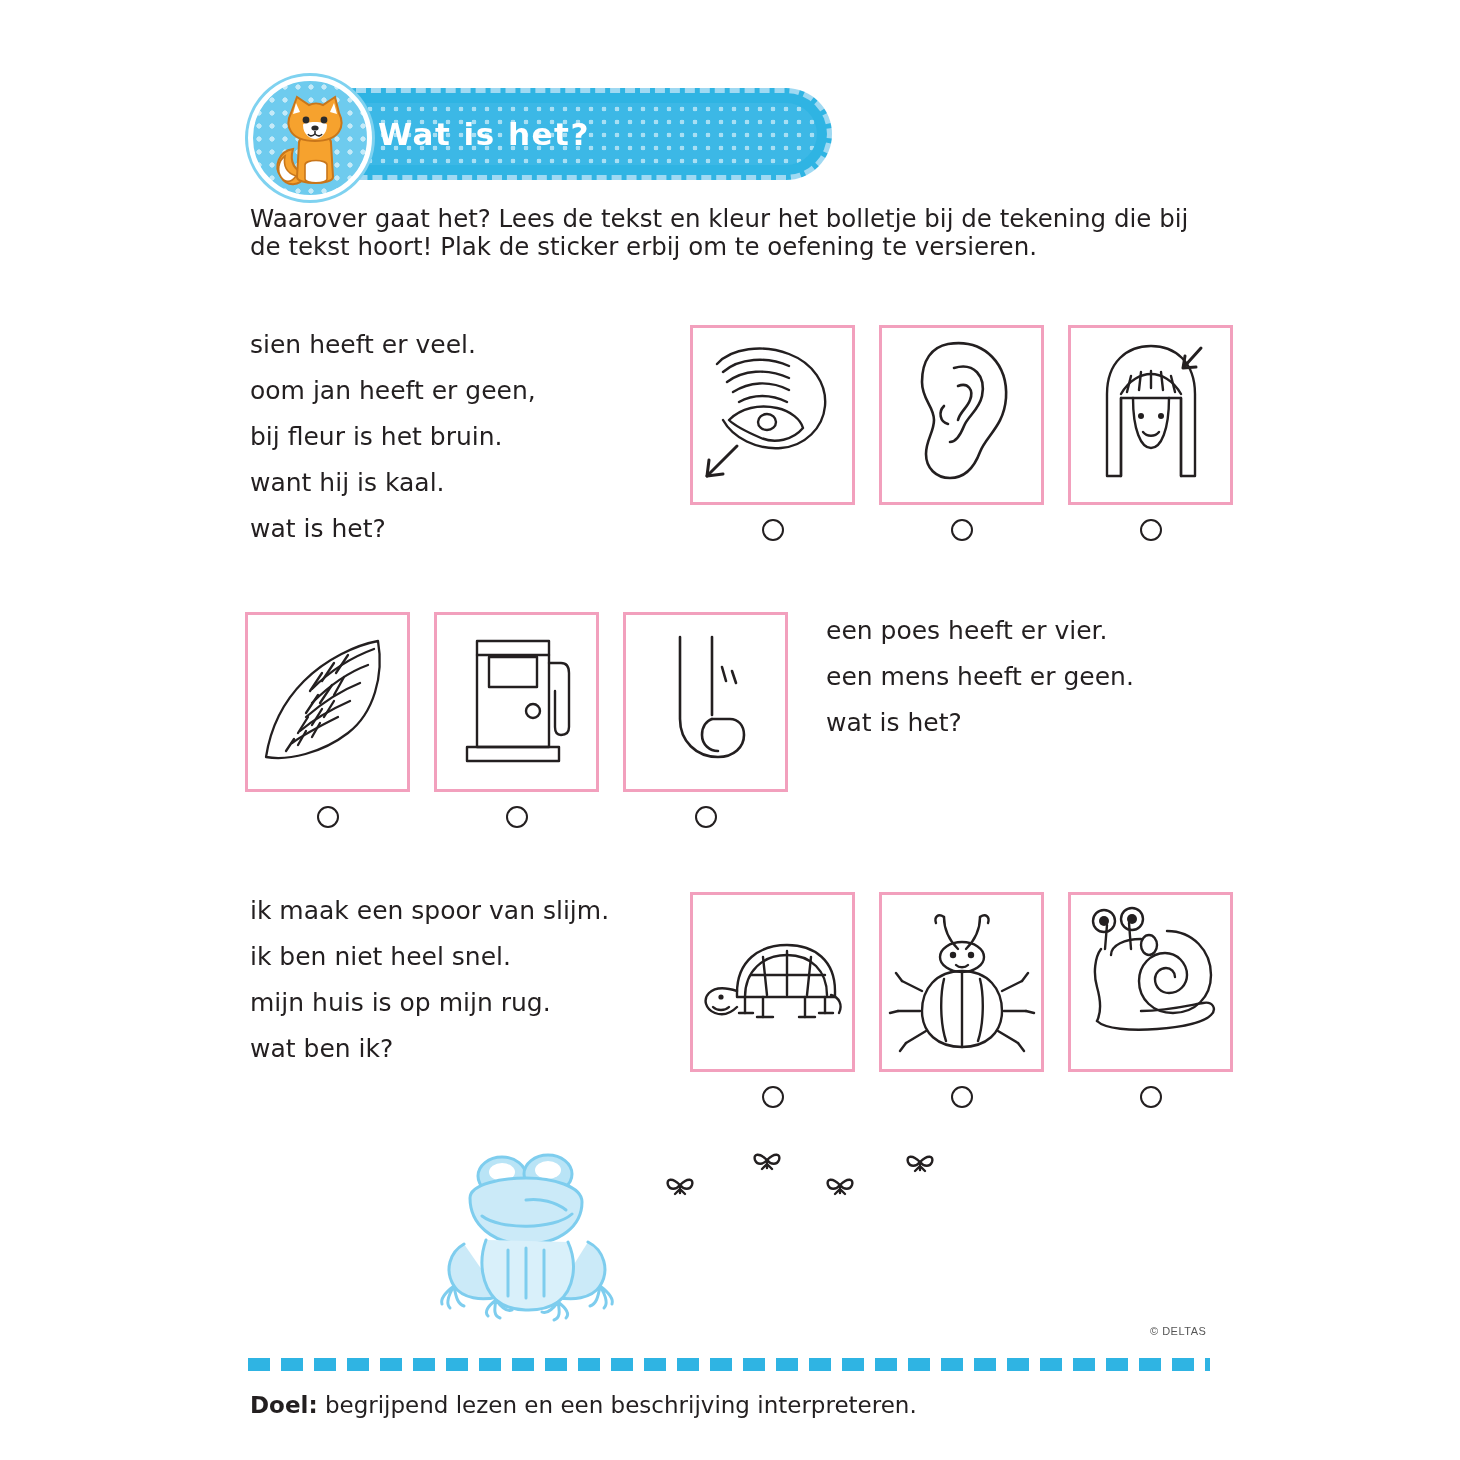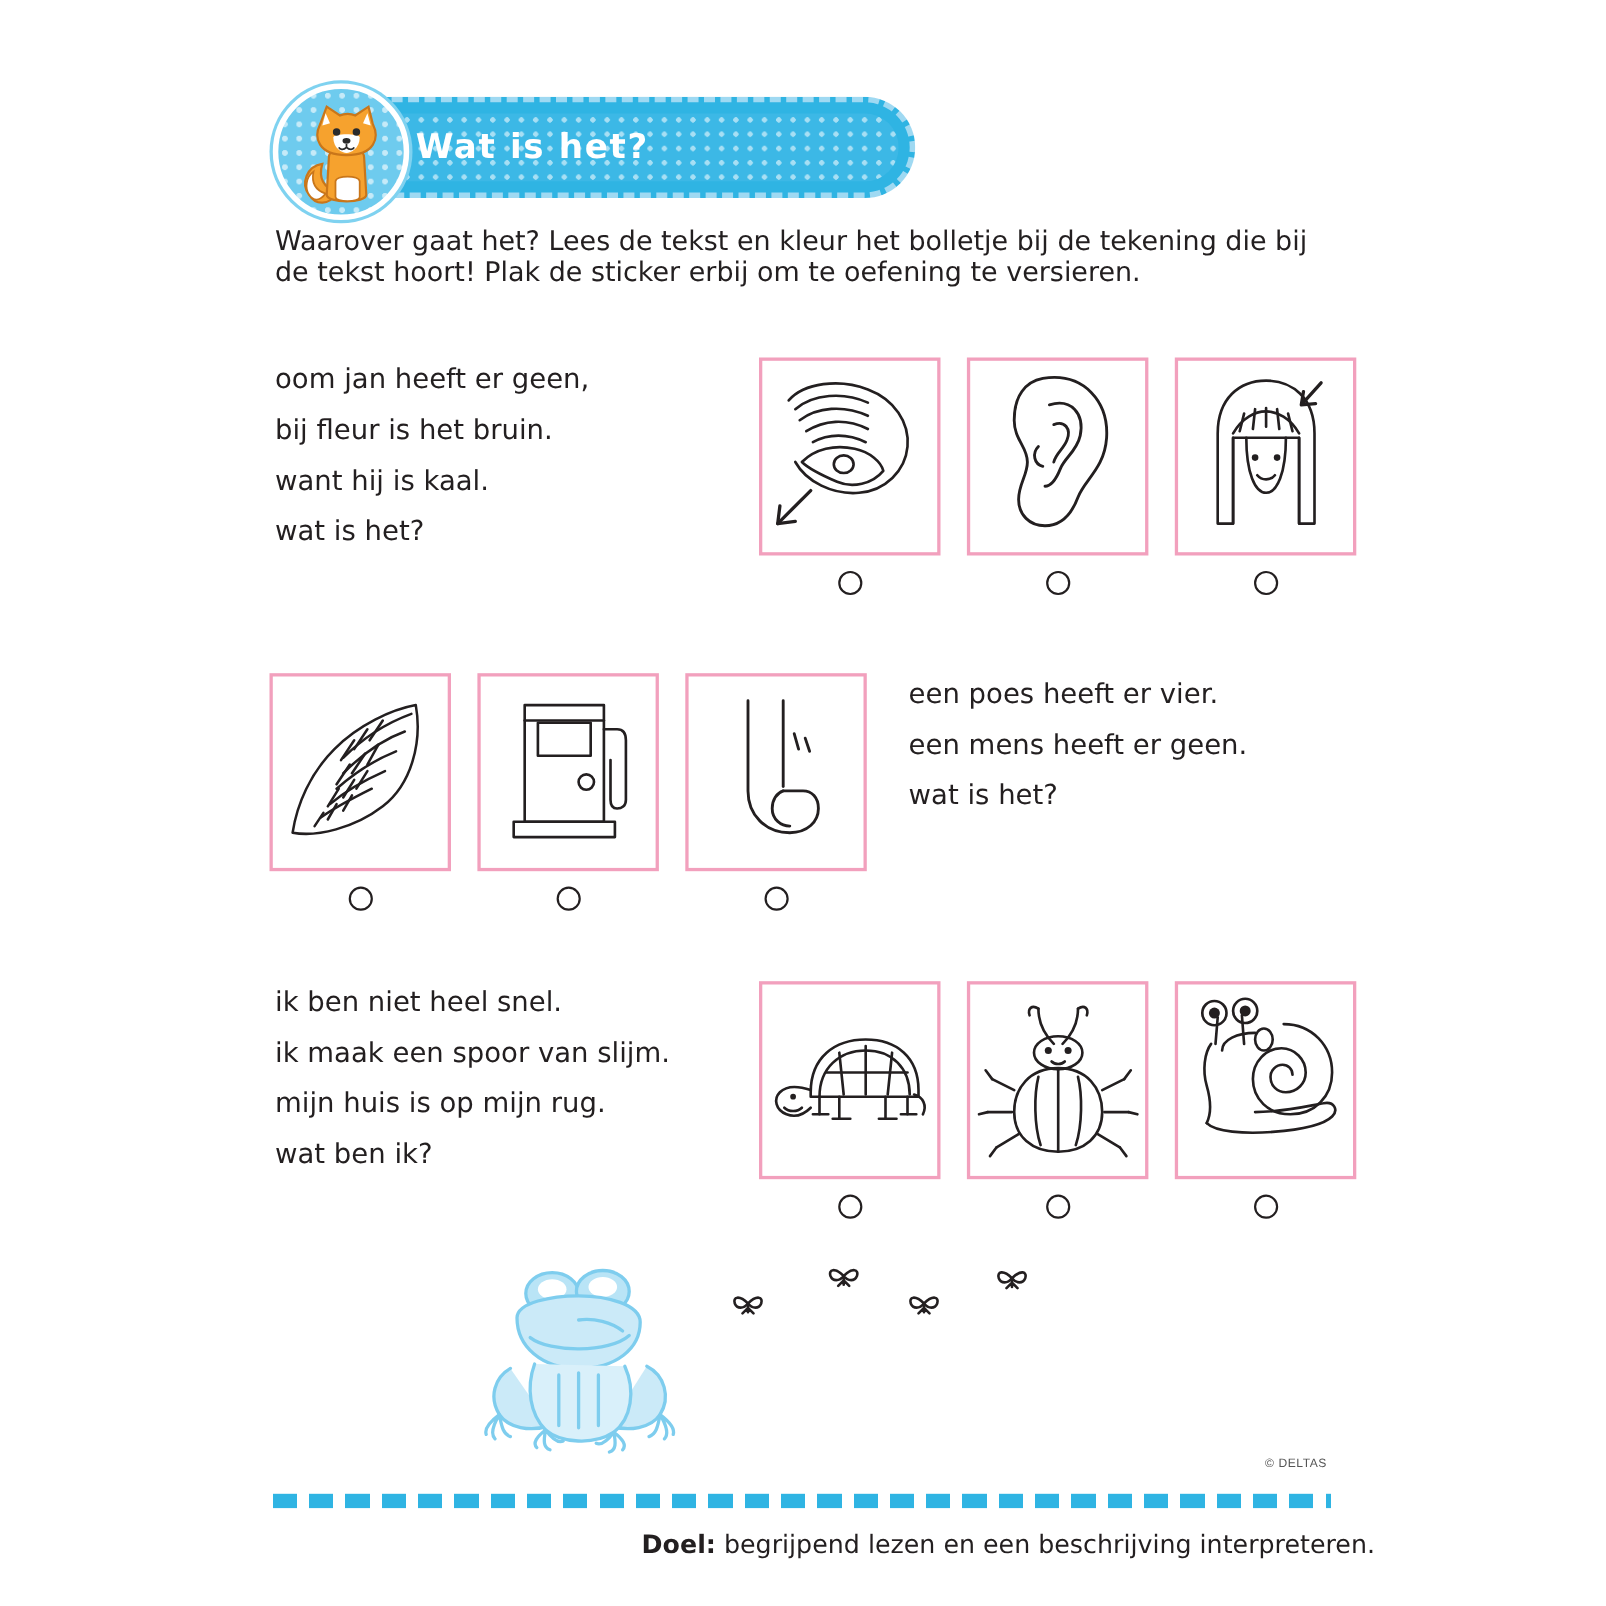--- a/index.html
+++ b/index.html
@@ -92,21 +92,20 @@
   }
   .dash-bar {
     position:absolute; left:248px; top:1358px; width:962px; height:13px;
     background:
       repeating-linear-gradient(90deg, #2fb4e3 0 22px, #ffffff 22px 33px);
   }
   .goal {
     position:absolute; left:250px; top:1392px; width:1000px;
     font-size:23px;
     font-family:"DejaVu Sans", sans-serif;
-    text-align:right;
   }
   .goal b { font-weight:bold; }
 </style>
 </head>
 <body>
 
 <div class="page">
 
   <div class="header">
     <div class="header-pill">
@@ -131,20 +130,21 @@
         <circle cx="55" cy="29" r="3.4" fill="#2b2b2b"></circle>
         <ellipse cx="46" cy="37" rx="3.6" ry="2.6" fill="#2b2b2b"></ellipse>
         <path d="M46 40 L46 43 M46 43 C43 46 40 45 39 43 M46 43 C49 46 52 45 53 43" stroke="#2b2b2b" stroke-width="1.6" fill="none"></path>
       </svg>
     </div>
   </div>
 
   <div class="intro">Waarover gaat het? Lees de tekst en kleur het bolletje bij de tekening die bij de tekst hoort! Plak de sticker erbij om te oefening te versieren.</div>
 
   <div class="riddle-text" style="left:250px; top:322px; width:420px;">
+    <div>sien heeft er veel.</div>
     <div>oom jan heeft er geen,</div>
     <div>bij fleur is het bruin.</div>
     <div>want hij is kaal.</div>
     <div>wat is het?</div>
   </div>
 
   <div class="choices" style="left:690px; top:325px;">
 
     <div class="choice">
       <div class="choice-box">
@@ -252,22 +252,22 @@
     </div>
   </div>
 
   <div class="riddle-text" style="left:826px; top:608px; width:420px;">
     <div>een poes heeft er vier.</div>
     <div>een mens heeft er geen.</div>
     <div>wat is het?</div>
   </div>
 
   <div class="riddle-text" style="left:250px; top:888px; width:430px;">
+    <div>ik maak een spoor van slijm.</div>
     <div>ik ben niet heel snel.</div>
-    <div>ik maak een spoor van slijm.</div>
     <div>mijn huis is op mijn rug.</div>
     <div>wat ben ik?</div>
   </div>
 
   <div class="choices" style="left:690px; top:892px;">
 
     <div class="choice">
       <div class="choice-box">
         <svg width="159" height="174" viewBox="0 0 159 174">
           <g fill="none" stroke="#231f20" stroke-width="2.4" stroke-linecap="round" stroke-linejoin="round">

